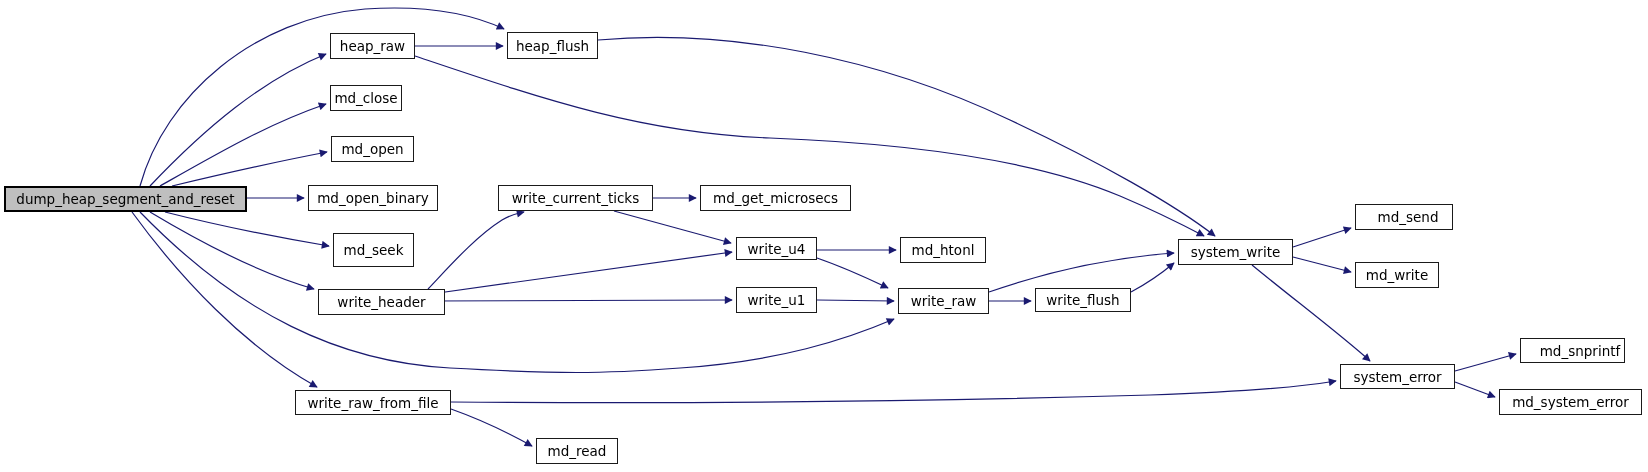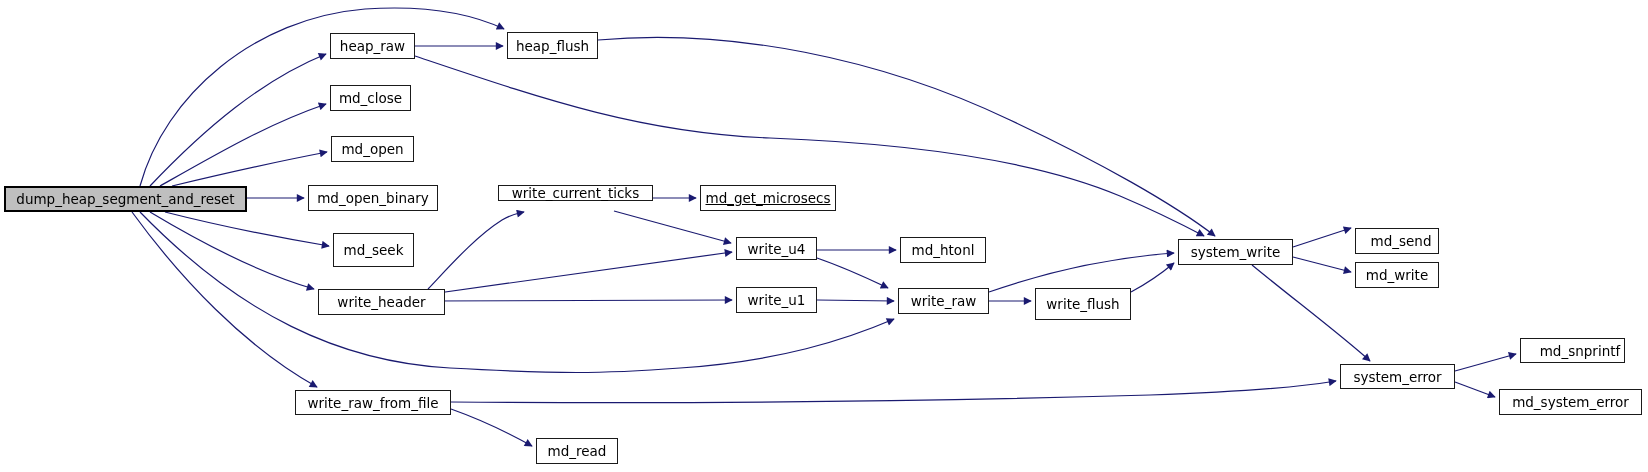--- a/index.html
+++ b/index.html
@@ -93,60 +93,60 @@
     </svg>
 <div class="node root" style="left: 4px; top: 186px; width: 243px; height: 26px;">
       <span>dump_heap_segment_and_reset</span>
     </div>
     <div class="node" style="left: 330px; top: 33px; width: 85px; height: 26px; justify-content: center;">
       <span>heap_raw</span>
     </div>
     <div class="node" style="left: 507px; top: 32px; width: 91px; height: 27px;">
       <span>heap_flush</span>
     </div>
-    <div class="node" style="left: 330px; top: 85px; width: 81px; height: 26px;">
+    <div class="node" style="left: 330px; top: 85px; width: 72px; height: 26px;">
       <span>md_close</span>
     </div>
     <div class="node" style="left: 331px; top: 136px; width: 83px; height: 26px;">
       <span>md_open</span>
     </div>
     <div class="node" style="left: 308px; top: 185px; width: 130px; height: 26px;">
       <span>md_open_binary</span>
     </div>
     <div class="node" style="left: 333px; top: 233px; width: 81px; height: 34px;">
       <span>md_seek</span>
     </div>
     <div class="node" style="left: 318px; top: 289px; width: 127px; height: 26px;">
       <span>write_header</span>
     </div>
-    <div class="node" style="left: 498px; top: 185px; width: 155px; height: 16px;">
+    <div class="node" style="left: 498px; top: 185px; width: 155px; height: 26px;">
       <span>write_current_ticks</span>
     </div>
-    <div class="node" style="left: 700px; top: 185px; width: 136px; height: 26px; text-decoration: underline;">
+    <div class="node" style="left: 700px; top: 185px; width: 151px; height: 26px;">
       <span>md_get_microsecs</span>
     </div>
     <div class="node" style="left: 736px; top: 237px; width: 81px; height: 23px;">
       <span>write_u4</span>
     </div>
     <div class="node" style="left: 736px; top: 287px; width: 81px; height: 26px;">
       <span>write_u1</span>
     </div>
     <div class="node" style="left: 900px; top: 237px; width: 86px; height: 26px;">
       <span>md_htonl</span>
     </div>
     <div class="node" style="left: 898px; top: 288px; width: 91px; height: 26px;">
       <span>write_raw</span>
     </div>
-    <div class="node" style="left: 1035px; top: 288px; width: 96px; height: 32px;">
+    <div class="node" style="left: 1035px; top: 288px; width: 96px; height: 24px;">
       <span>write_flush</span>
     </div>
     <div class="node" style="left: 1178px; top: 239px; width: 115px; height: 26px;">
       <span>system_write</span>
     </div>
-    <div class="node" style="left: 1355px; top: 228px; width: 84px; height: 26px; padding-left: 8px;">
+    <div class="node" style="left: 1355px; top: 204px; width: 98px; height: 26px; padding-left: 8px;">
       <span>md_send</span>
     </div>
     <div class="node" style="left: 1355px; top: 262px; width: 84px; height: 26px;">
       <span>md_write</span>
     </div>
     <div class="node" style="left: 1340px; top: 364px; width: 115px; height: 25px;">
       <span>system_error</span>
     </div>
     <div class="node" style="left: 1520px; top: 338px; width: 105px; height: 25px; padding-left: 15px;">
       <span>md_snprintf</span>

